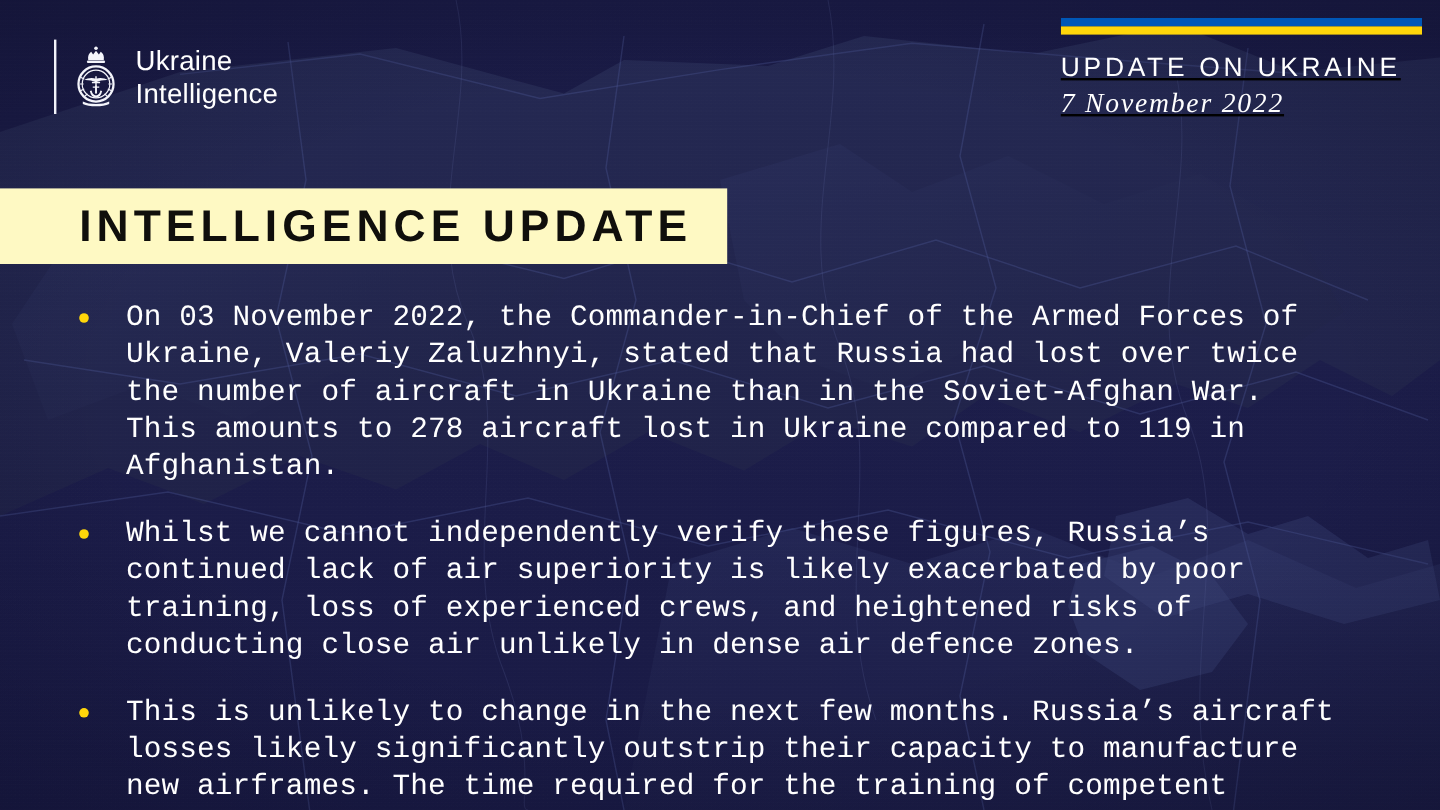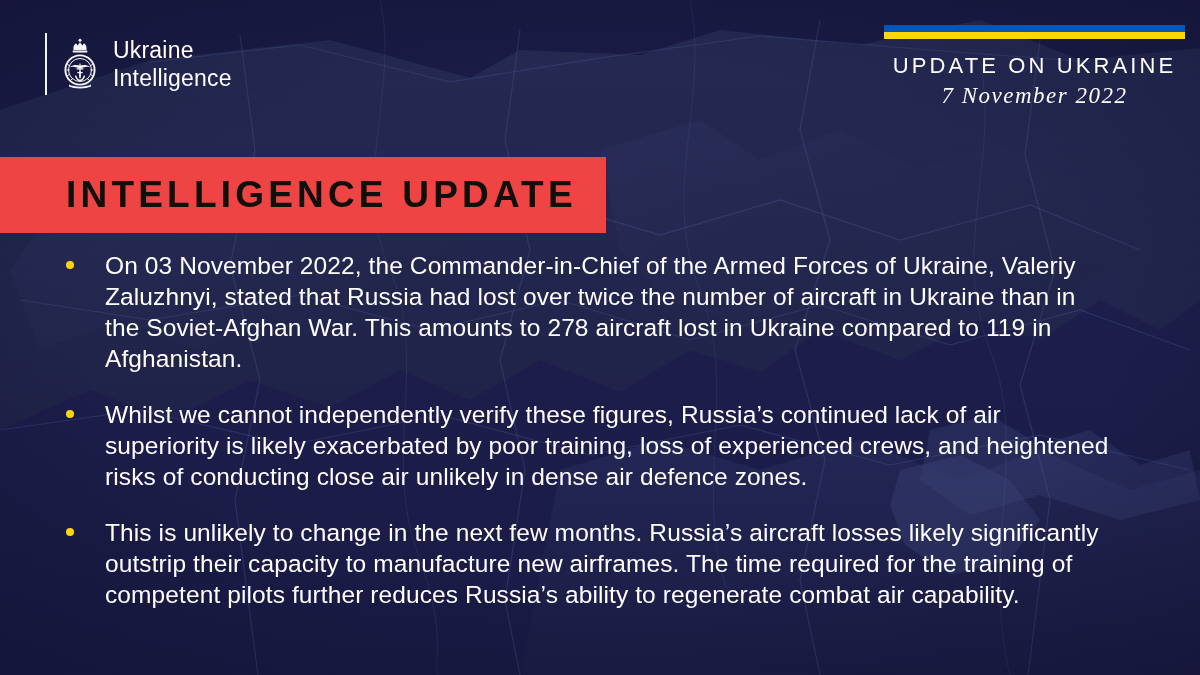--- a/index.html
+++ b/index.html
@@ -58,22 +58,23 @@
   .brand-text {
     color:#ffffff;
     font-size:23px;
     line-height:28px;
     font-weight:400;
     letter-spacing:.2px;
     white-space:nowrap;
   }
 
   .header-right {
-    position:absolute; right:15px; top:25px;
-    text-align:center;
+    position:absolute; right:15px; top:15px;
+    text-align:left;
+    text-decoration:underline;
   }
   .flag-bar {
     width:301px; height:14px;
     margin-left:auto; margin-bottom:14px;
     overflow:hidden;
   }
   .flag-blue  { height:7px; background:#0057b7; }
   .flag-yellow{ height:7px; background:#ffd60a; }
 
   .update-title {
@@ -92,22 +93,22 @@
     letter-spacing:1.5px;
     line-height:28px;
     margin-top:3px;
     white-space:nowrap;
   }
 
   
   .banner {
     position:absolute;
     left:0; top:157px;
-    width:606px; height:76px;
-    background:#ef4444;
+    width:606px; height:63px;
+    background:#fef9c3;
     display:flex; align-items:center;
   }
   .banner-text {
     margin-left:66px;
     color:#100f0c;
     font-size:37px;
     font-weight:bold;
     letter-spacing:4.2px;
     line-height:40px;
     white-space:nowrap;
@@ -117,20 +118,21 @@
   .body-copy {
     position:absolute;
     left:0; top:250px;
     width:1200px;
   }
   .bullet {
     position:relative;
     padding-left:105px;
     padding-right:88px;
     margin-bottom:25px;
+    font-family:Liberation Mono, monospace;
   }
   .bullet:last-child { margin-bottom:0; }
   .bullet-dot {
     position:absolute;
     left:66px; top:11px;
     width:8px; height:8px;
     border-radius:50%;
     background:#ffd60a;
   }
   .bullet-text {

